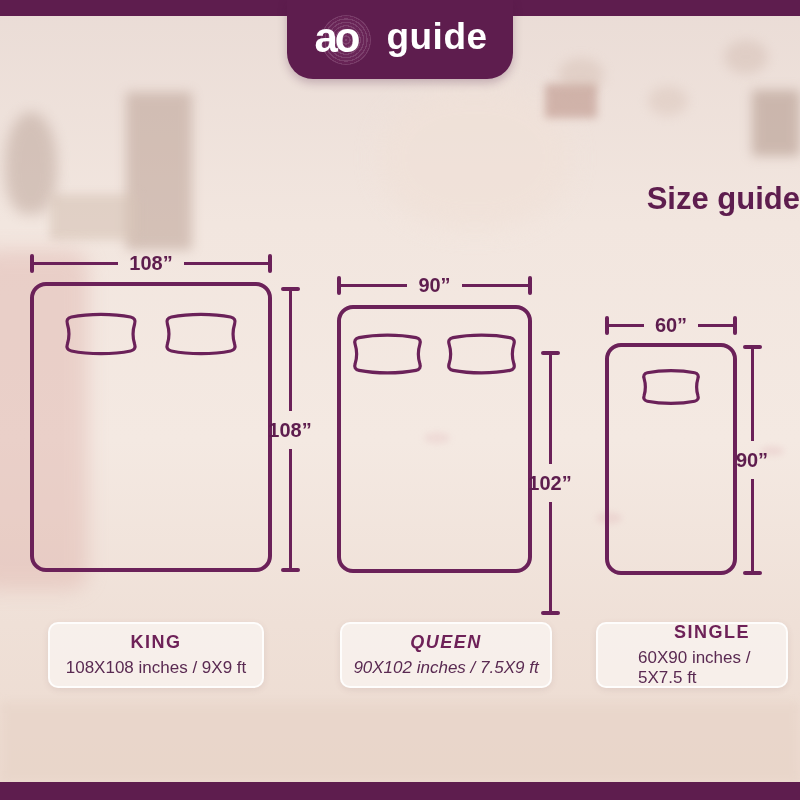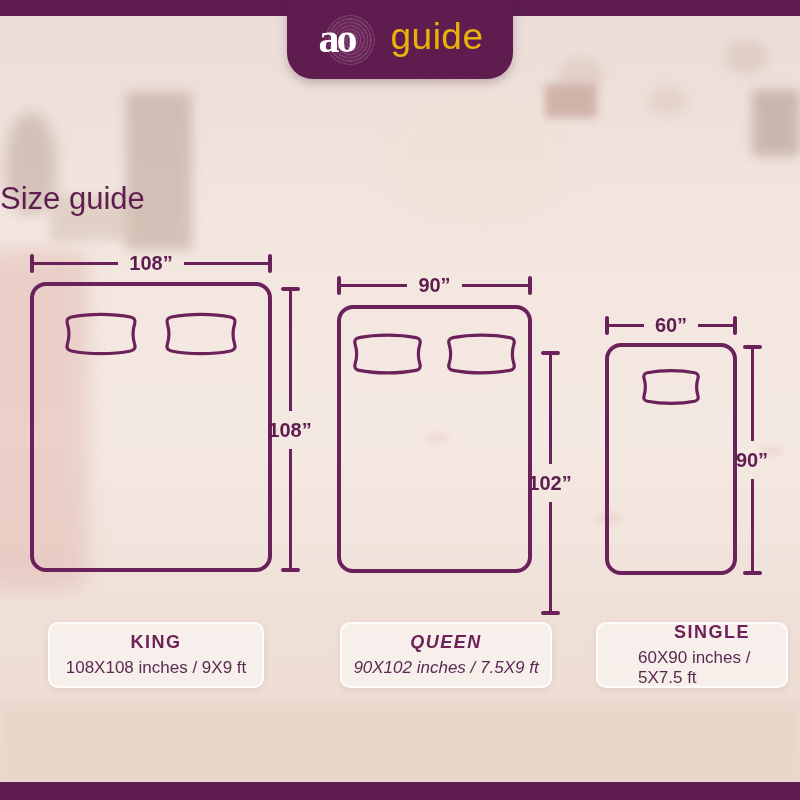--- a/index.html
+++ b/index.html
@@ -32,38 +32,38 @@
   .bg-dot3{left:424px;top:432px;width:26px;height:12px;background:#dfb3b6;border-radius:50%;filter:blur(3px);opacity:.25;}
 
   
   .top-strip{position:absolute;left:0;top:0;width:800px;height:16px;background:var(--accent);}
   .bottom-strip{position:absolute;left:0;top:782px;width:800px;height:18px;background:var(--accent);}
   .logo-badge{
     position:absolute;left:287px;top:0;width:226px;height:79px;background:var(--accent);
     border-radius:0 0 26px 26px;display:flex;align-items:center;justify-content:center;gap:8px;
     box-shadow:0 4px 10px rgba(70,20,60,.25);
   }
-  .logo-mark{position:relative;width:66px;height:58px;flex:0 0 auto;font-family:Liberation Serif, serif;}
+  .logo-mark{position:relative;width:66px;height:58px;flex:0 0 auto;}
   .fingerprint{
     position:absolute;left:9px;top:4px;width:50px;height:50px;border-radius:50%;
     background:
       repeating-radial-gradient(circle at 50% 50%, rgba(255,255,255,.13) 0 1.2px, rgba(255,255,255,0) 1.2px 3.4px),
       radial-gradient(circle at 50% 50%, #702c5e 0%, #662254 75%);
   }
   .ao{
     position:absolute;left:2px;top:50%;transform:translateY(-55%);
     font-size:42px;font-weight:700;color:#fff;letter-spacing:-3px;line-height:1;
   }
-  .logo-text{color:#eab308;font-size:37px;font-weight:400;letter-spacing:.5px;padding-bottom:5px;}
+  .logo-text{color:#ffffff;font-size:37px;font-weight:700;letter-spacing:.5px;padding-bottom:5px;}
 
   
   .title{position:absolute;left:0;top:102px;width:800px;text-align:center;margin:0;
     font-size:50px;font-weight:700;font-style:italic;color:var(--title);}
-  .subtitle{position:absolute;left:0;top:181px;width:800px;text-align:left;margin:0;
-    font-size:31px;font-weight:400;color:var(--accent);}
+  .subtitle{position:absolute;left:0;top:181px;width:800px;text-align:right;margin:0;
+    font-size:31px;font-weight:700;color:var(--accent);}
 
   
   .h-measure{position:absolute;display:flex;align-items:center;height:20px;}
   .h-measure .tick{width:4px;height:19px;background:var(--line);border-radius:2px;flex:0 0 auto;}
   .h-measure .seg{flex:1;height:3px;background:var(--line);}
   .mlabel{font-size:20px;font-weight:700;color:var(--accent);line-height:1;white-space:nowrap;}
   .h-measure .mlabel{margin:0 11px;}
   .v-measure{position:absolute;width:40px;display:flex;flex-direction:column;align-items:center;}
   .v-measure .tick{height:4px;width:19px;background:var(--line);border-radius:2px;flex:0 0 auto;}
   .v-measure .seg{flex:1;width:3px;background:var(--line);}

